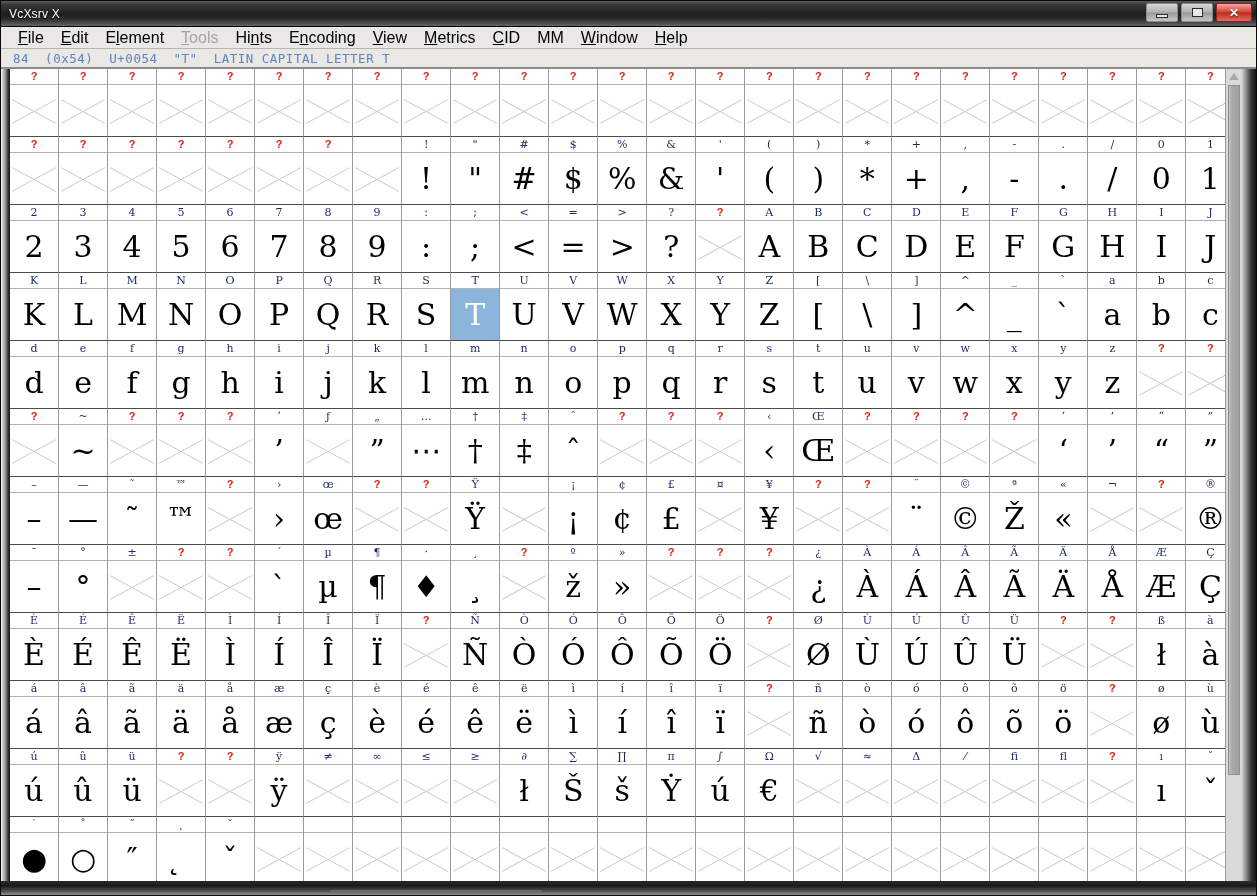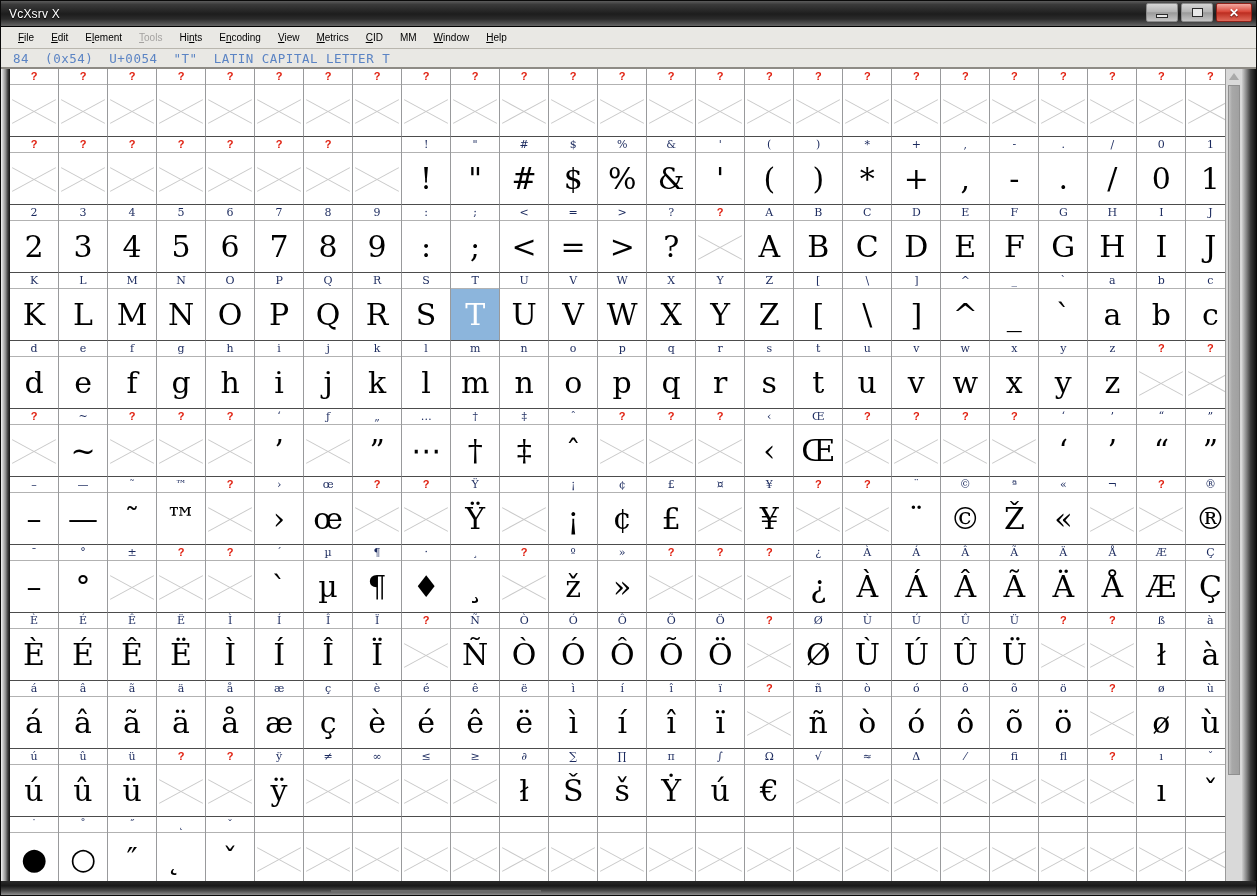--- a/index.html
+++ b/index.html
@@ -52,21 +52,21 @@
 
   
   #menubar {
     flex:0 0 22px; height:22px;
     background:#e9e8e4;
     border-bottom:1px solid #b9b6ae;
     display:flex; align-items:center;
     padding-left:10px; gap:3px;
   }
   .menu-item {
-    font-size:10px; color:#000; padding:2px 7px;
+    font-size:16px; color:#000; padding:2px 7px;
     white-space:nowrap; cursor:default;
   }
   .menu-item.disabled { color:#a4a2a0; }
   .menu-item u { text-decoration:underline; }
 
   
   #statusline {
     flex:0 0 19px; height:19px;
     background:#e9e8e4;
     border-bottom:1px solid #8e8b85;

